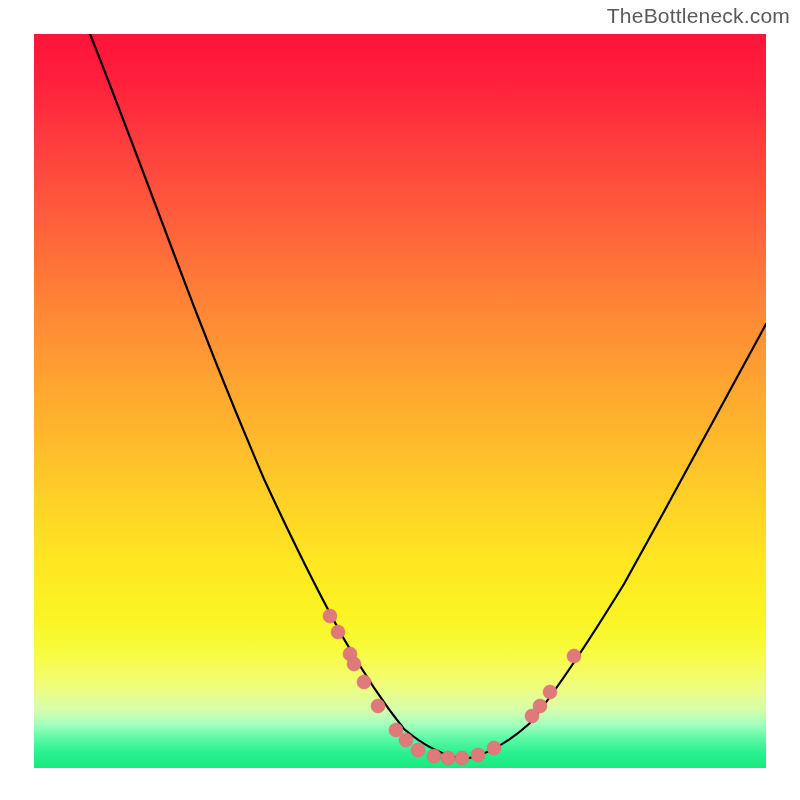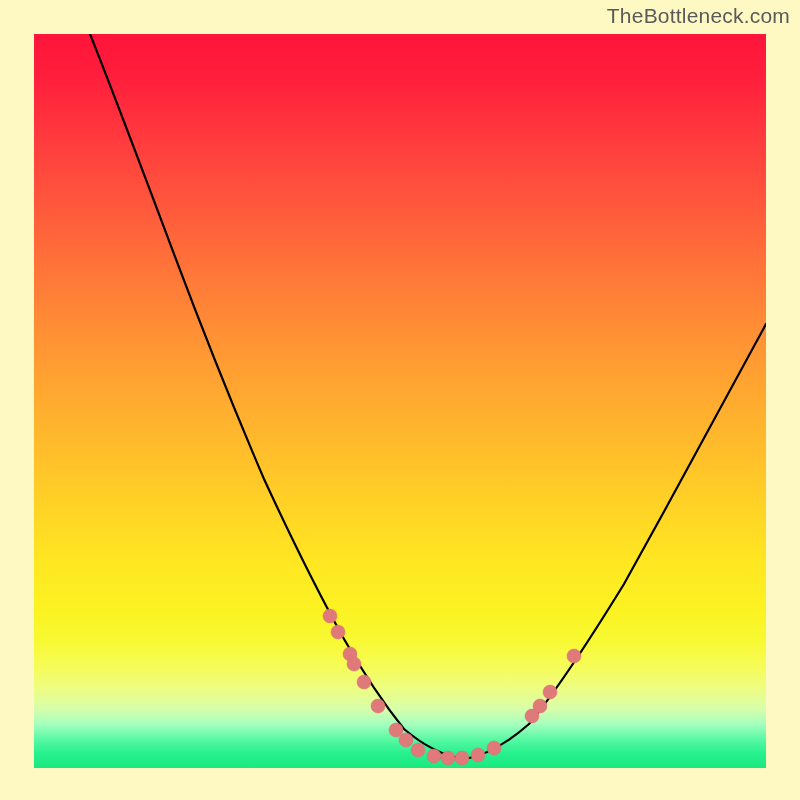--- a/index.html
+++ b/index.html
@@ -8,21 +8,21 @@
     width: 800px;
     height: 800px;
     overflow: hidden;
     background: #000;
     font-family: Arial, Helvetica, sans-serif;
   }
   .frame {
     position: absolute;
     left: 0; top: 0;
     width: 800px; height: 800px;
-    background: #fef9c3;
+    background: #ffffff;
   }
   .plot-area {
     position: absolute;
     left: 34px;
     top: 34px;
     width: 732px;
     height: 734px;
     overflow: hidden;
   }
   .gradient-bg {

